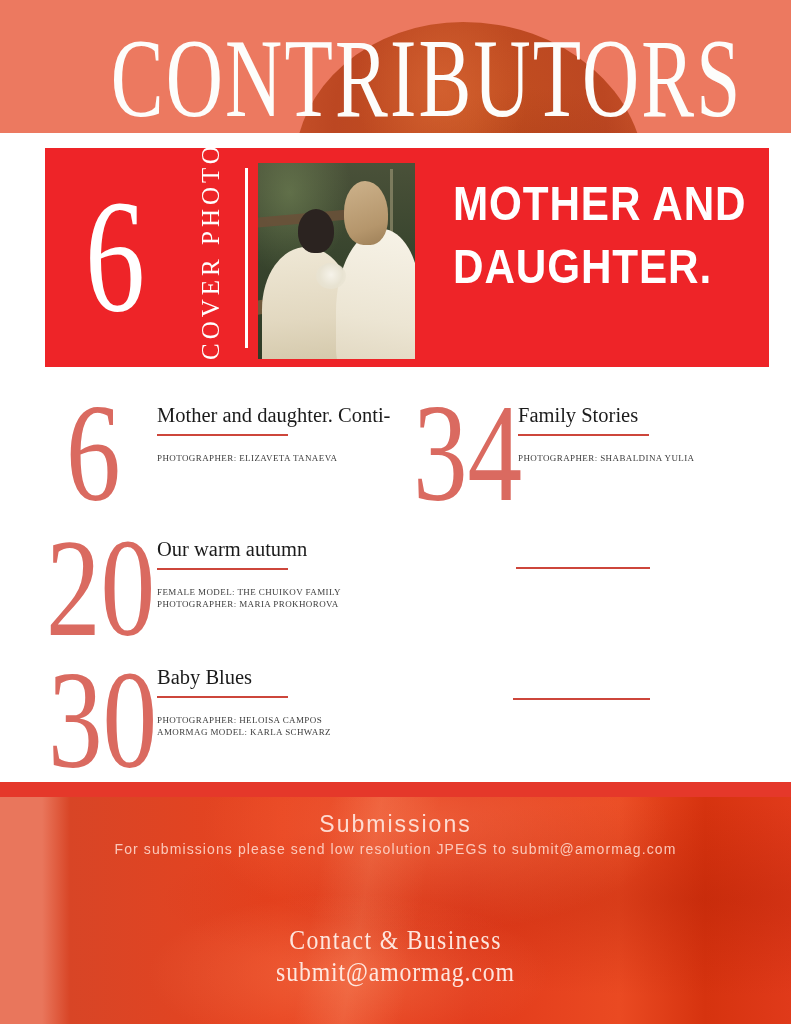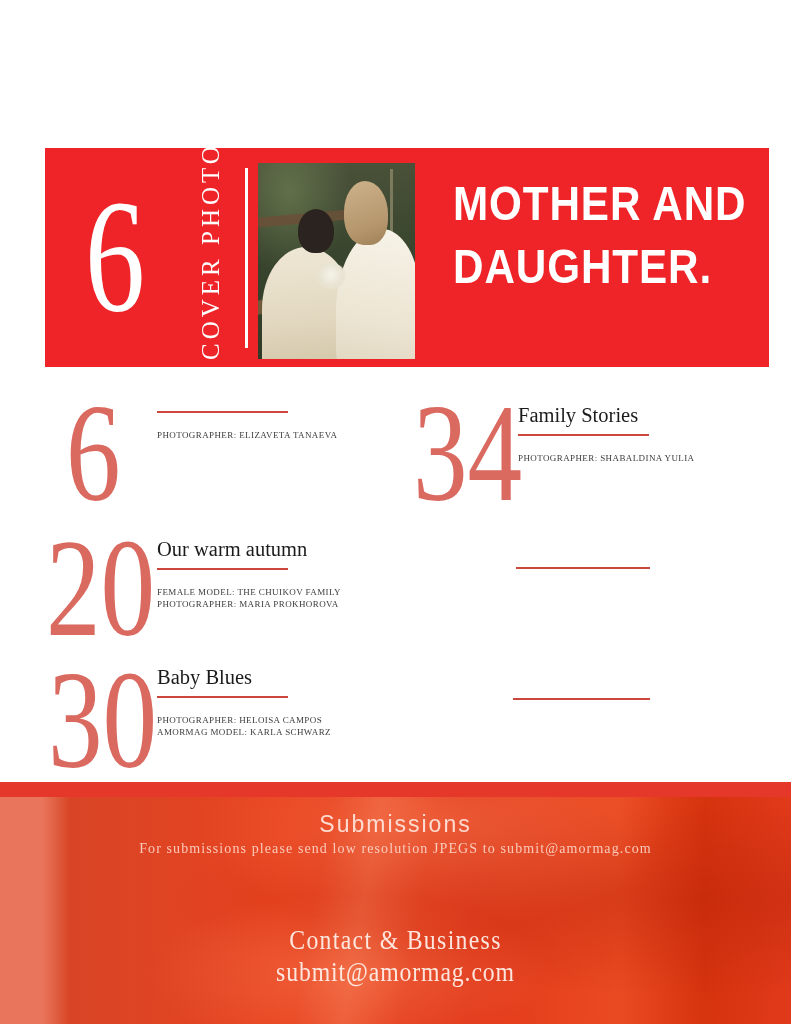--- a/index.html
+++ b/index.html
@@ -161,21 +161,21 @@
   }
   .footer-text { position: absolute; left: 0; width: 791px; text-align: center; color: #FAE2DA; }
   .submissions-heading {
     top: 14px;
     font-family: "Liberation Sans", sans-serif;
     font-size: 23px; font-weight: 400; letter-spacing: 2px;
     color: rgba(255,230,222,.92);
   }
   .submissions-line {
     top: 44px;
-    font-family: Liberation Serif, serif;
+    font-family: Liberation Sans, sans-serif;
     font-size: 14px; letter-spacing: 1.1px;
     color: rgba(255,222,212,.85);
   }
   .policy {
     top: 72px; left: 95px; width: 600px;
     font-family: "Liberation Sans", sans-serif;
     font-size: 10.5px; letter-spacing: 0.6px; line-height: 1.5;
     color: rgba(255,214,203,.72);
   }
   .contact-heading {
@@ -192,20 +192,24 @@
     color: rgba(255,238,232,.95);
     transform: scaleX(0.88);
     text-decoration: none; display: block;
   }
 </style>
 </head>
 <body>
 
 <div class="page">
 
+  <header class="banner">
+    <div class="hair"></div>
+    <h1 class="banner-title">CONTRIBUTORS</h1>
+  </header>
 
   <section class="cover-box">
     <div class="cover-num">6</div>
     <div class="cover-label">COVER PHOTO</div>
     <div class="cover-divider"></div>
     <div class="cover-photo">
       <div class="ph-log-top"></div>
       <div class="ph-rope"></div>
       <div class="ph-bench"></div>
       <div class="ph-dress-left"></div>
@@ -219,20 +223,21 @@
       <div>DAUGHTER.</div>
     </div>
   </section>
 
   <div class="toc-num num-6">6</div>
   <div class="toc-num num-34">34</div>
   <div class="toc-num num-20">20</div>
   <div class="toc-num num-30">30</div>
 
   <div class="entry entry-1">
+    <div class="entry-title">Mother and daughter. Conti-</div>
     <div class="entry-rule"></div>
     <div class="entry-credits">
       <div class="credit-line">PHOTOGRAPHER: ELIZAVETA TANAEVA</div>
     </div>
   </div>
 
   <div class="entry entry-2">
     <div class="entry-title">Our warm autumn</div>
     <div class="entry-rule"></div>
     <div class="entry-credits">

